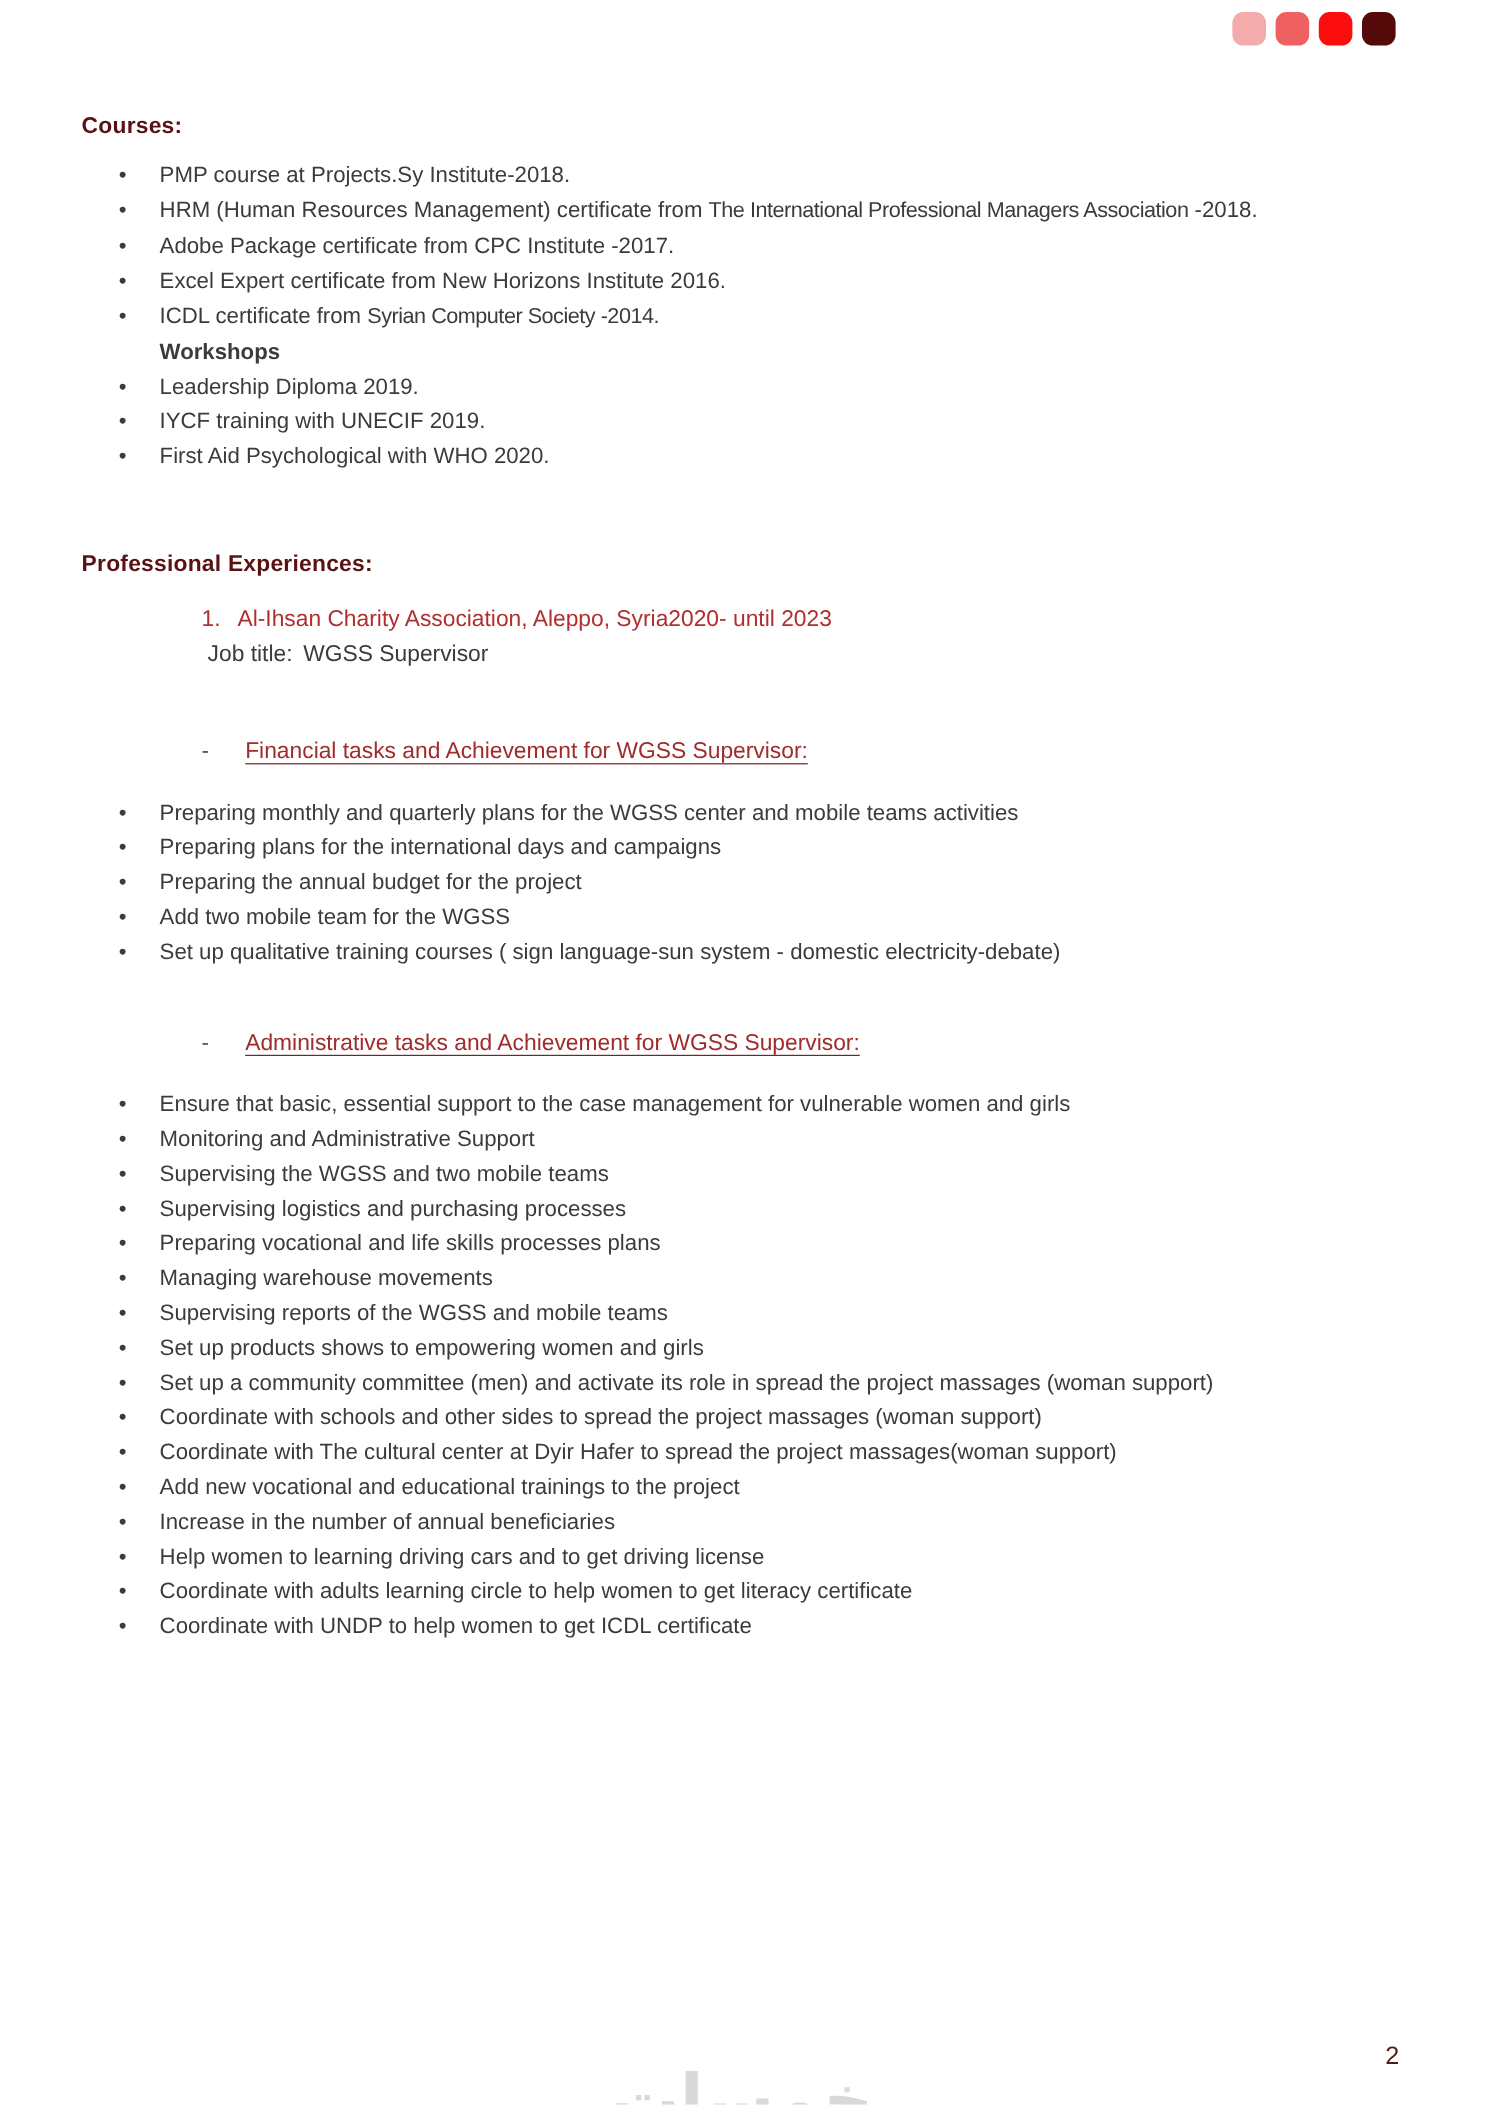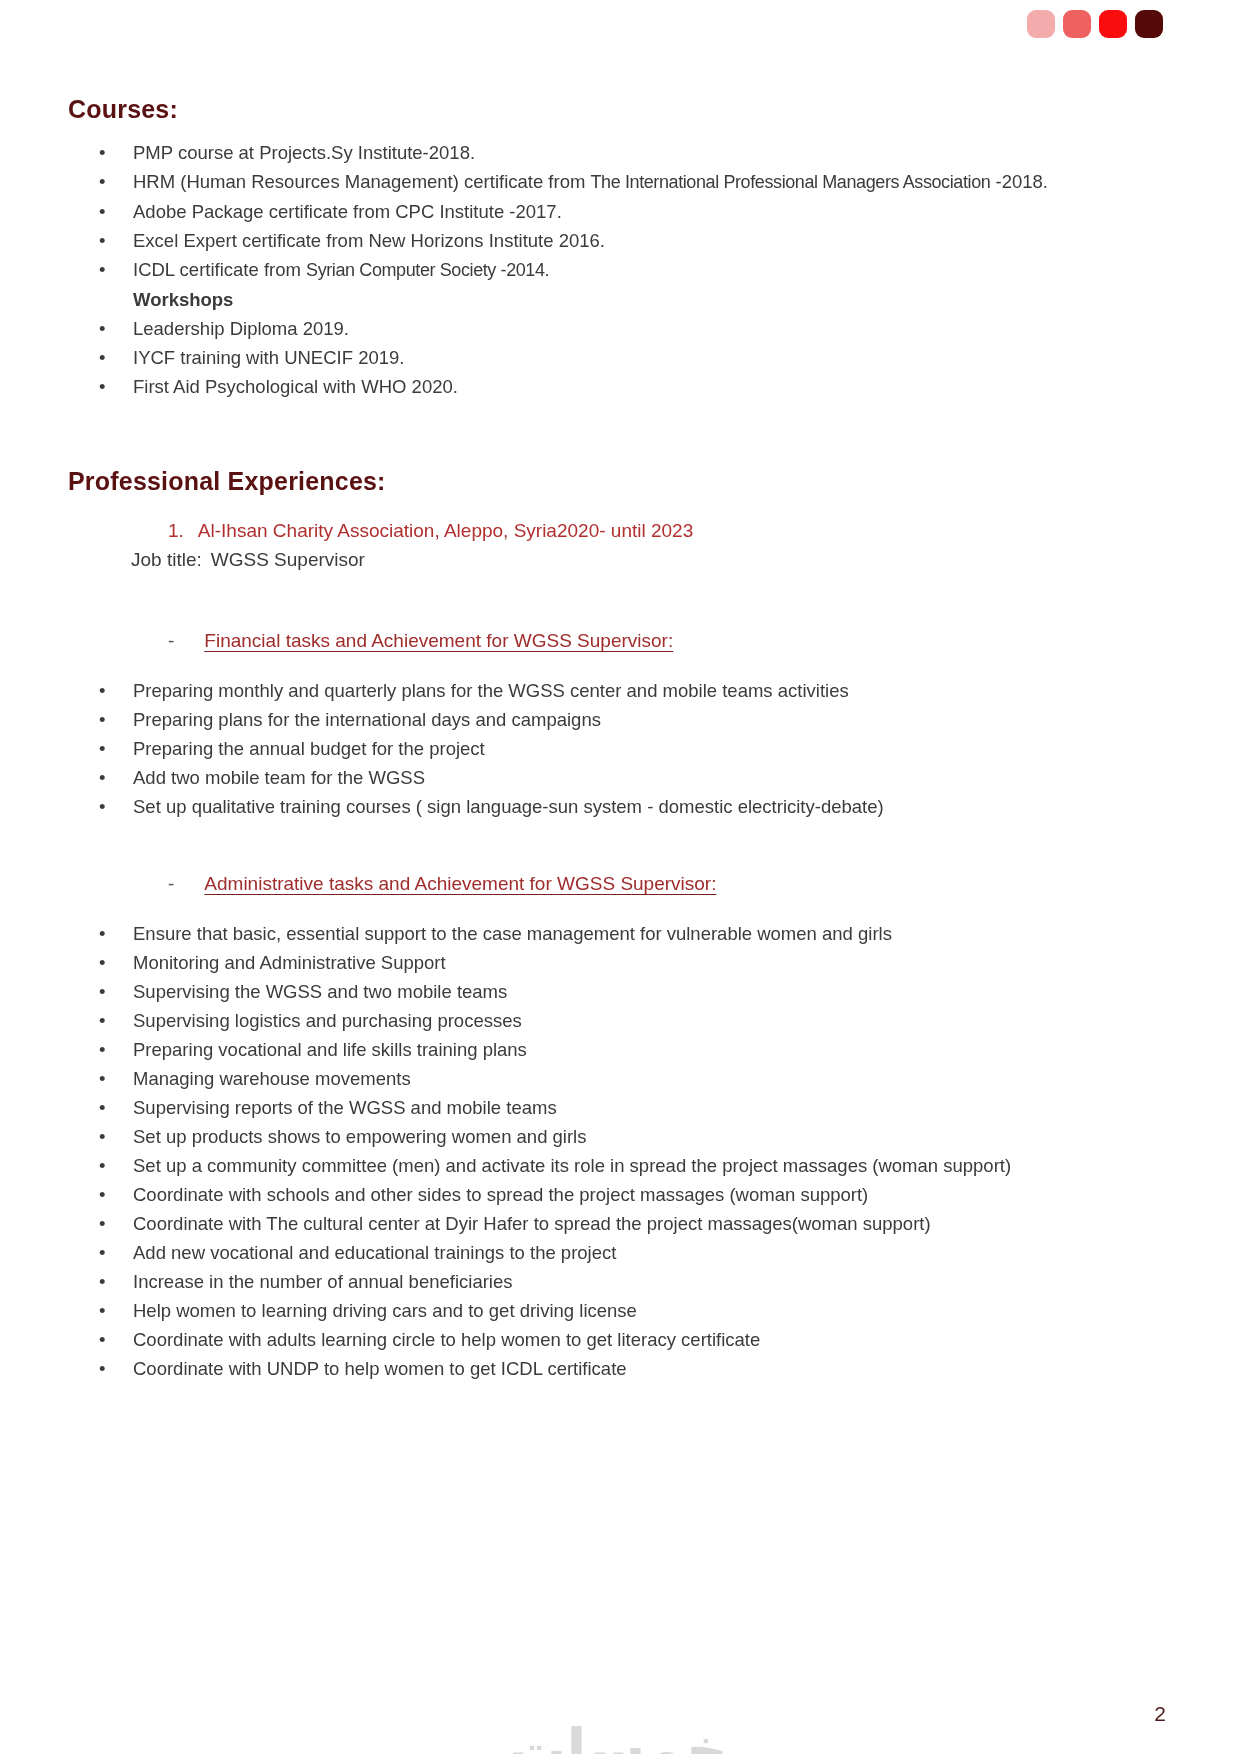--- a/index.html
+++ b/index.html
@@ -23,21 +23,21 @@
     display: flex;
     gap: 8px;
   }
   .squares .sq {
     width: 28px;
     height: 28px;
     border-radius: 9px;
   }
   
   .h-main {
-    font-size: 25px;
+    font-size: 19px;
     font-weight: bold;
     color: #5a1111;
     letter-spacing: 0.2px;
   }
   .h-courses { padding-top: 95px; }
   .h-exp { margin-top: 66px; }
   
   ul.blist {
     list-style: none;
     margin-top: 14px;
@@ -65,21 +65,21 @@
     margin-top: 20px;
     margin-left: 100px;
     padding-right: 83px;
     display: flex;
     color: #b12f2f;
     font-size: 19px;
     line-height: 29px;
   }
   .exp-row .num { margin-right: 14px; }
   .job-row {
-    margin-left: 63px;
+    margin-left: 105px;
     font-size: 19px;
     line-height: 29px;
     color: #3b3b3b;
   }
   .job-row .job-value { margin-left: 9px; }
   
   .subhead-row {
     margin-left: 100px;
     font-size: 19px;
     line-height: 26px;
@@ -169,21 +169,21 @@
 
     <div class="subhead-row subhead-admin">
       <span class="dash">-</span><span class="subhead-text">Administrative tasks and Achievement for WGSS Supervisor:</span>
     </div>
 
     <ul class="blist tasks">
       <li class="bulleted"><span>Ensure that basic, essential support to the case management for vulnerable women and girls</span></li>
       <li class="bulleted"><span>Monitoring and Administrative Support</span></li>
       <li class="bulleted"><span>Supervising the WGSS and two mobile teams</span></li>
       <li class="bulleted"><span>Supervising logistics and purchasing processes</span></li>
-      <li class="bulleted"><span>Preparing vocational and life skills training plans</span></li>
+      <li class="bulleted"><span>Preparing vocational and life skills processes plans</span></li>
       <li class="bulleted"><span>Managing warehouse movements</span></li>
       <li class="bulleted"><span>Supervising  reports of the WGSS and mobile teams</span></li>
       <li class="bulleted"><span>Set up products shows to empowering women and girls</span></li>
       <li class="bulleted"><span>Set up a community committee (men) and activate its role in spread the project massages (woman support)</span></li>
       <li class="bulleted"><span>Coordinate  with schools and other sides to spread the project massages (woman support)</span></li>
       <li class="bulleted"><span>Coordinate  with The cultural center at Dyir Hafer to spread the project massages(woman support)</span></li>
       <li class="bulleted"><span>Add new vocational and educational trainings  to the project</span></li>
       <li class="bulleted"><span>Increase in the number of annual beneficiaries</span></li>
       <li class="bulleted"><span>Help  women to  learning driving cars and to get driving license</span></li>
       <li class="bulleted"><span>Coordinate  with adults learning circle to help women to get literacy certificate</span></li>

